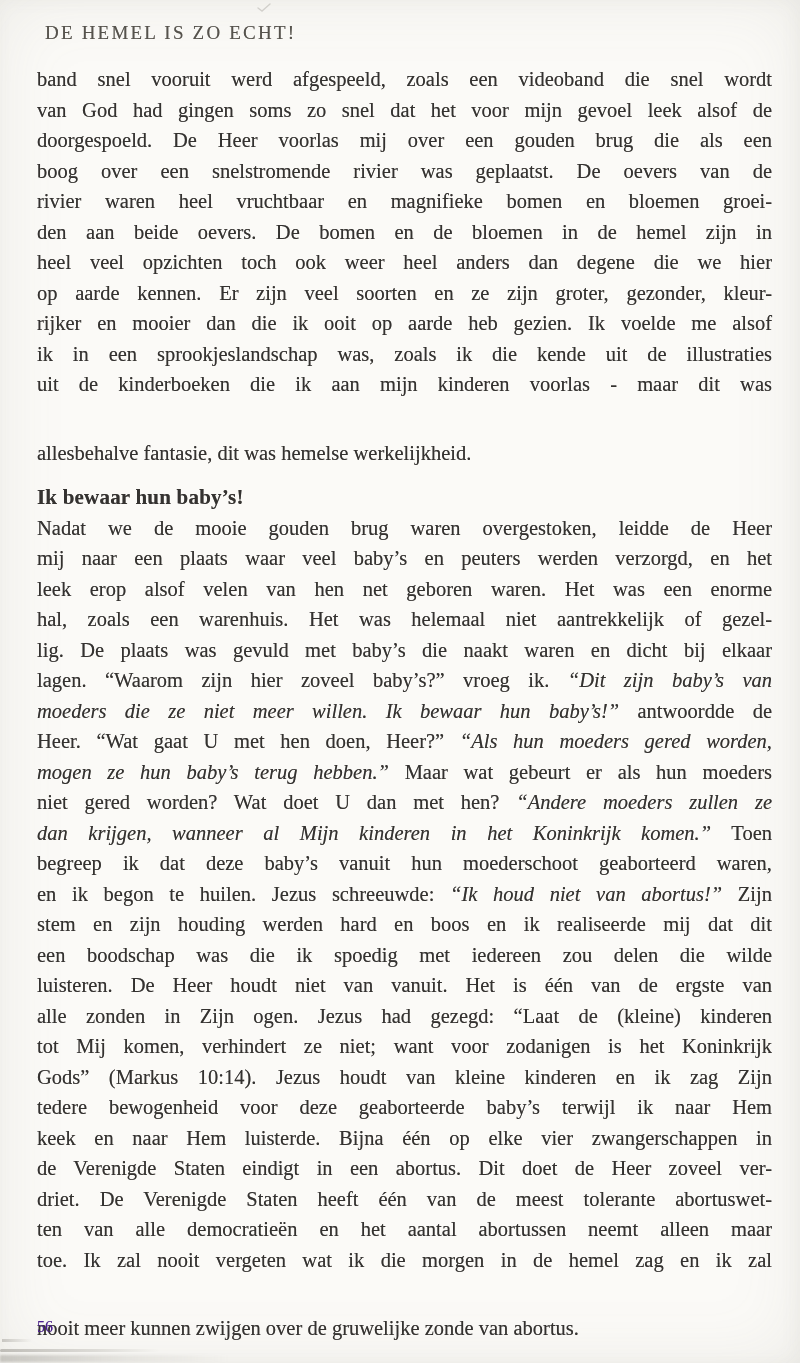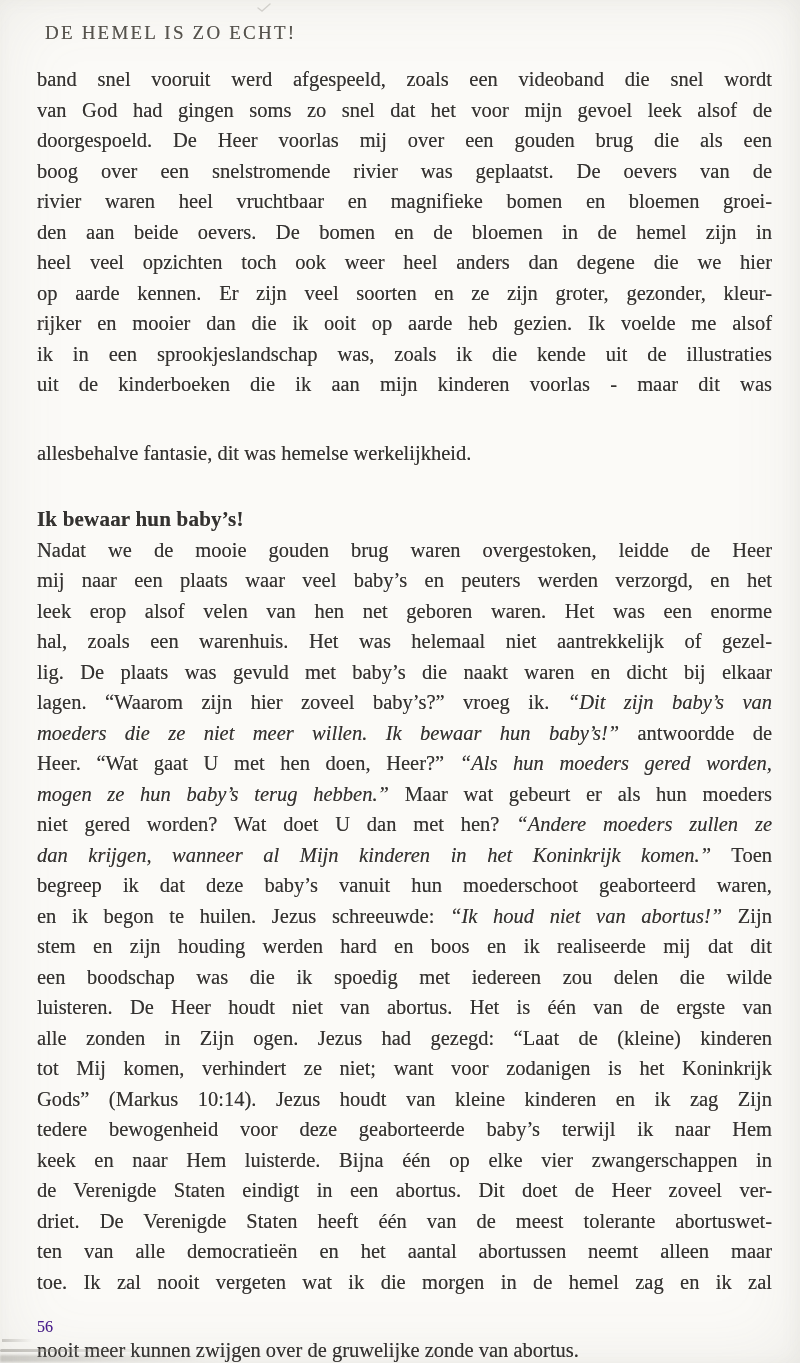--- a/index.html
+++ b/index.html
@@ -46,21 +46,21 @@
     text-align-last:justify;
     -moz-text-align-last:justify;
   }
   .line.last{
     text-align-last:left;
     margin-top:38px;
     -moz-text-align-last:left;
   }
   .it{font-style:italic;}
   .heading-line{
-    margin-top:36px;
+    margin-top:14px;
     height:30.5px;
     font-weight:bold;
     font-size:21px;
     letter-spacing:0.2px;
   }
   .page-number{
     position:absolute;
     left:37px;top:1318px;
     font-size:16px;
     color:#4c1d95;
@@ -131,21 +131,21 @@
         <div class="line"><span>lagen. “Waarom zijn hier zoveel baby’s?” vroeg ik. </span><span class="it">“Dit zijn baby’s van</span></div>
         <div class="line"><span class="it">moeders die ze niet meer willen. Ik bewaar hun baby’s!”</span><span> antwoordde de</span></div>
         <div class="line"><span>Heer. “Wat gaat U met hen doen, Heer?” </span><span class="it">“Als hun moeders gered worden,</span></div>
         <div class="line"><span class="it">mogen ze hun baby’s terug hebben.”</span><span> Maar wat gebeurt er als hun moeders</span></div>
         <div class="line"><span>niet gered worden? Wat doet U dan met hen? </span><span class="it">“Andere moeders zullen ze</span></div>
         <div class="line"><span class="it">dan krijgen, wanneer al Mijn kinderen in het Koninkrijk komen.”</span><span> Toen</span></div>
         <div class="line"><span>begreep ik dat deze baby’s vanuit hun moederschoot geaborteerd waren,</span></div>
         <div class="line"><span>en ik begon te huilen. Jezus schreeuwde: </span><span class="it">“Ik houd niet van abortus!”</span><span> Zijn</span></div>
         <div class="line"><span>stem en zijn houding werden hard en boos en ik realiseerde mij dat dit</span></div>
         <div class="line"><span>een boodschap was die ik spoedig met iedereen zou delen die wilde</span></div>
-        <div class="line"><span>luisteren. De Heer houdt niet van abortus. Het is één van de ergste van</span></div>
+        <div class="line"><span>luisteren. De Heer houdt niet van vanuit. Het is één van de ergste van</span></div>
         <div class="line"><span>alle zonden in Zijn ogen. Jezus had gezegd: “Laat de (kleine) kinderen</span></div>
         <div class="line"><span>tot Mij komen, verhindert ze niet; want voor zodanigen is het Koninkrijk</span></div>
         <div class="line"><span>Gods” (Markus 10:14). Jezus houdt van kleine kinderen en ik zag Zijn</span></div>
         <div class="line"><span>tedere bewogenheid voor deze geaborteerde baby’s terwijl ik naar Hem</span></div>
         <div class="line"><span>keek en naar Hem luisterde. Bijna één op elke vier zwangerschappen in</span></div>
         <div class="line"><span>de Verenigde Staten eindigt in een abortus. Dit doet de Heer zoveel ver-</span></div>
         <div class="line"><span>driet. De Verenigde Staten heeft één van de meest tolerante abortuswet-</span></div>
         <div class="line"><span>ten van alle democratieën en het aantal abortussen neemt alleen maar</span></div>
         <div class="line"><span>toe. Ik zal nooit vergeten wat ik die morgen in de hemel zag en ik zal</span></div>
         <div class="line last"><span>nooit meer kunnen zwijgen over de gruwelijke zonde van abortus.</span></div>

